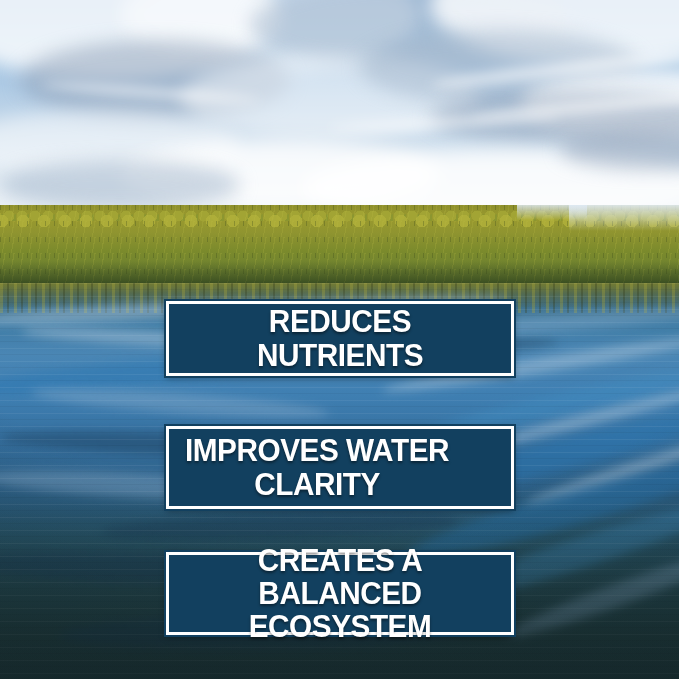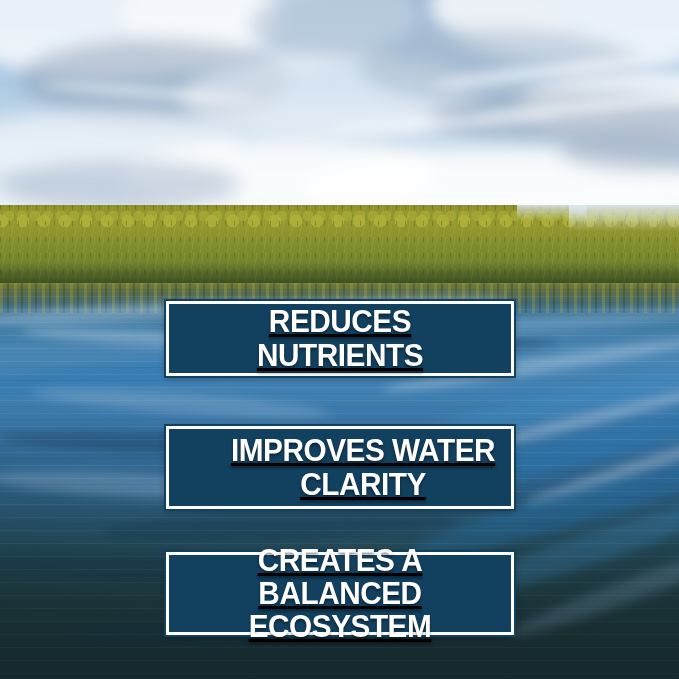--- a/index.html
+++ b/index.html
@@ -203,23 +203,22 @@
   
   .plate {
     position: absolute;
     box-sizing: border-box;
     background: #12405f;
     border: 3px solid #ffffff;
     outline: 2px solid #12405f;
     box-shadow: 0 0 0 1px rgba(255,255,255,0.45), 0 2px 7px rgba(0,0,0,0.35);
     display: flex;
     align-items: center;
-    justify-content: flex-end;
+    justify-content: flex-start;
     text-align: center;
-    text-decoration: underline;
   }
   .plate-inner {
     color: #ffffff;
     font-family: "Liberation Sans", sans-serif;
     font-weight: bold;
     letter-spacing: -0.5px;
     line-height: 1.04;
     text-transform: uppercase;
     transform: scaleX(0.93);
     text-shadow: 0 2px 3px rgba(0,0,0,0.45);

